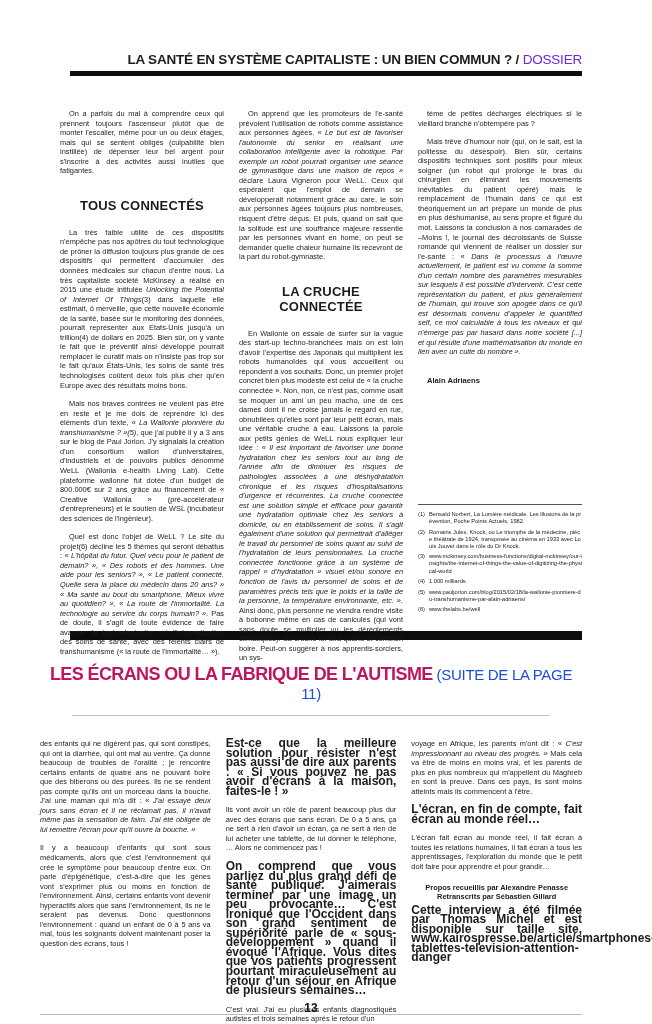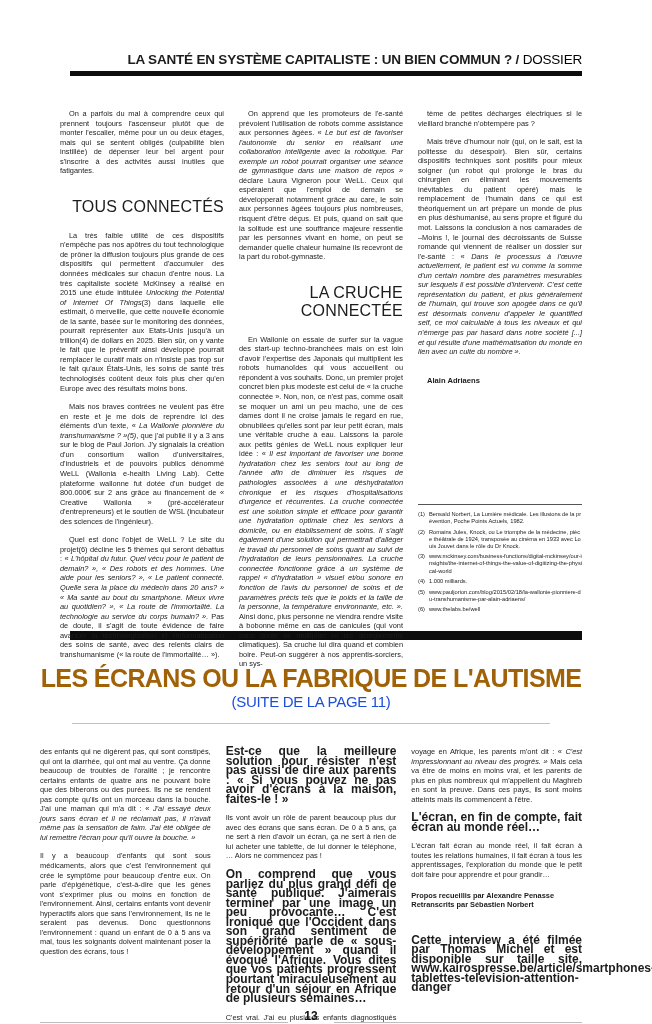--- a/index.html
+++ b/index.html
@@ -15,21 +15,21 @@
     overflow:hidden;
   }
   
   .kicker{
     text-align:right;
     font-size:13.5px;
     letter-spacing:-0.2px;
     white-space:nowrap;
   }
   .kicker .b{font-weight:bold;}
-  .kicker .lite{font-weight:normal;color:#000000;}
+  .kicker .lite{font-weight:normal;color:#6d28d9;}
   .rule-thick{
     height:5px;background:#0d0d0d;
     margin:4px 0 0 30px;
   }
   
   .a1-cols{
     display:flex;
     gap:15px;
     margin-top:33px;
     height:508px;
@@ -40,23 +40,23 @@
     margin:0 0 9px 0;
     font-size:7.4px;
     line-height:9.55px;
     text-align:justify;
     text-indent:9px;
   }
   p.body.noindent{text-indent:0;}
   .it{font-style:italic;}
   h2.xhead{
     margin:13px 0 15px 0;
-    font-size:16px;
-    font-weight:normal;
-    text-align:right;
+    font-size:13px;
+    font-weight:bold;
+    text-align:center;
     letter-spacing:0.2px;
   }
   .author{
     font-size:7.6px;
     font-weight:bold;
     margin-top:10px;
     text-indent:9px;
   }
   .footnotes{
     margin-top:auto;
@@ -78,24 +78,24 @@
     height:9px;background:#0d0d0d;
     margin:14px 0 0 30px;
   }
   
   .a2-head{
     text-align:center;
     margin-top:24px;
   }
   .a2-title{
     display:inline;
-    font-size:25px;
+    font-size:18px;
     font-weight:bold;
     letter-spacing:-0.6px;
-    color:#a16207;
+    color:#be185d;
     text-align:center;
   }
   .a2-suffix{
     display:inline;
     font-size:15px;
     font-weight:normal;
     color:#1d4ed8;
     letter-spacing:-0.3px;
   }
   .a2-rule{
@@ -113,21 +113,22 @@
     margin:0 0 9px 0;
     font-size:12px;
     line-height:9.55px;
     text-align:justify;
     font-weight:bold;
   }
   .credits{
     font-size:7.4px;
     line-height:9.55px;
     font-weight:bold;
-    margin:2px 0 26px 0;
+    margin:2px 0 4px 0;
+    text-align:center;
   }
   
   .folio{
     display:flex;
     align-items:flex-end;
     margin-top:12px;
     gap:16px;
   }
   .folio-line{flex:1 1 auto;height:1px;background:#bdbdbd;}
   .folio-num{
@@ -214,21 +215,21 @@
       <p class="qbold">On comprend que vous parliez du plus grand défi de santé publique. J'aimerais terminer par une image un peu provocante… C'est ironique que l'Occident dans son grand sentiment de supériorité parle de « sous-développement » quand il évoque l'Afrique. Vous dites que vos patients progressent pourtant miraculeusement au retour d'un séjour en Afrique de plusieurs semaines…</p>
       <p class="body noindent"><span>C'est vrai. J'ai eu plusieurs enfants diagnostiqués autistes et trois semaines après le retour d'un</span></p>
     </div>
 
     <div class="col">
       <p class="body noindent"><span>voyage en Afrique, les parents m'ont dit : « </span><span class="it">C'est impressionnant au niveau des progrès. »</span><span> Mais cela va être de moins en moins vrai, et les parents de plus en plus nombreux qui m'appellent du Maghreb en sont la preuve. Dans ces pays, ils sont moins atteints mais ils commencent à l'être.</span></p>
       <p class="qbold">L'écran, en fin de compte, fait écran au monde réel…</p>
       <p class="body noindent"><span>L'écran fait écran au monde réel, il fait écran à toutes les relations humaines, il fait écran à tous les apprentissages, l'exploration du monde que le petit doit faire pour apprendre et pour grandir…</span></p>
       <div class="credits">
         <div>Propos recueillis par Alexandre Penasse</div>
-        <div>Retranscrits par Sébastien Norbert</div>
+        <div>Retranscrits par Sébastien Gillard</div>
       </div>
       <p class="qbold">Cette interview a été filmée par Thomas Michel et est disponible sur taille site, www.kairospresse.be/article/smartphones-tablettes-television-attention-danger</p>
     </div>
   </div>
 
   <div class="folio">
     <div class="folio-line"></div>
     <div class="folio-num">13</div>
     <div class="folio-line"></div>
   </div>

